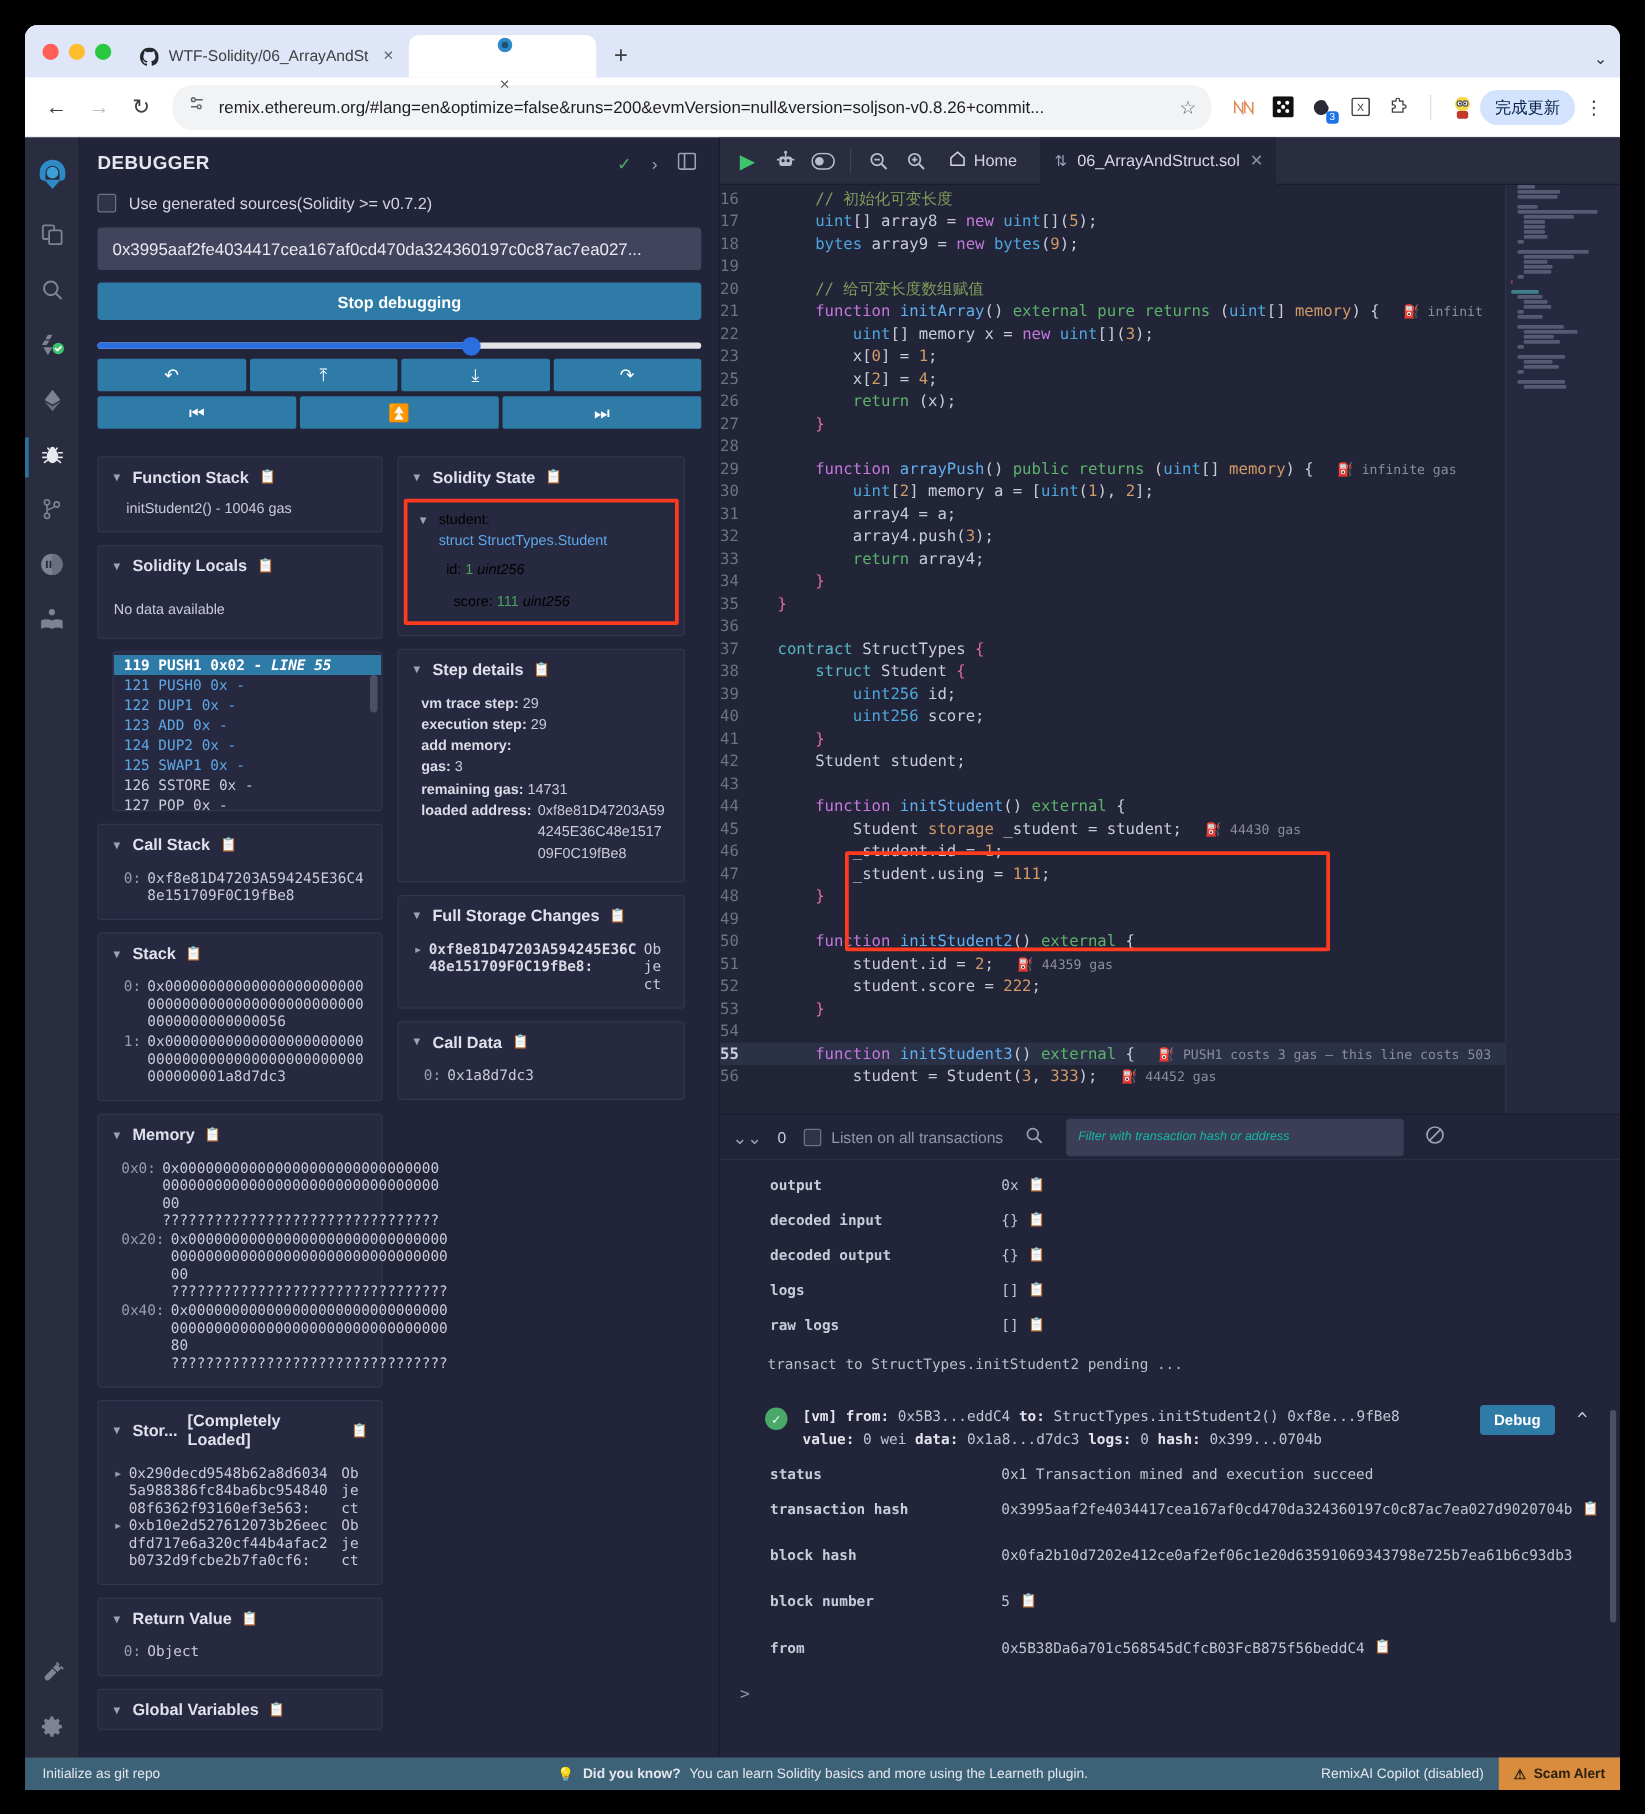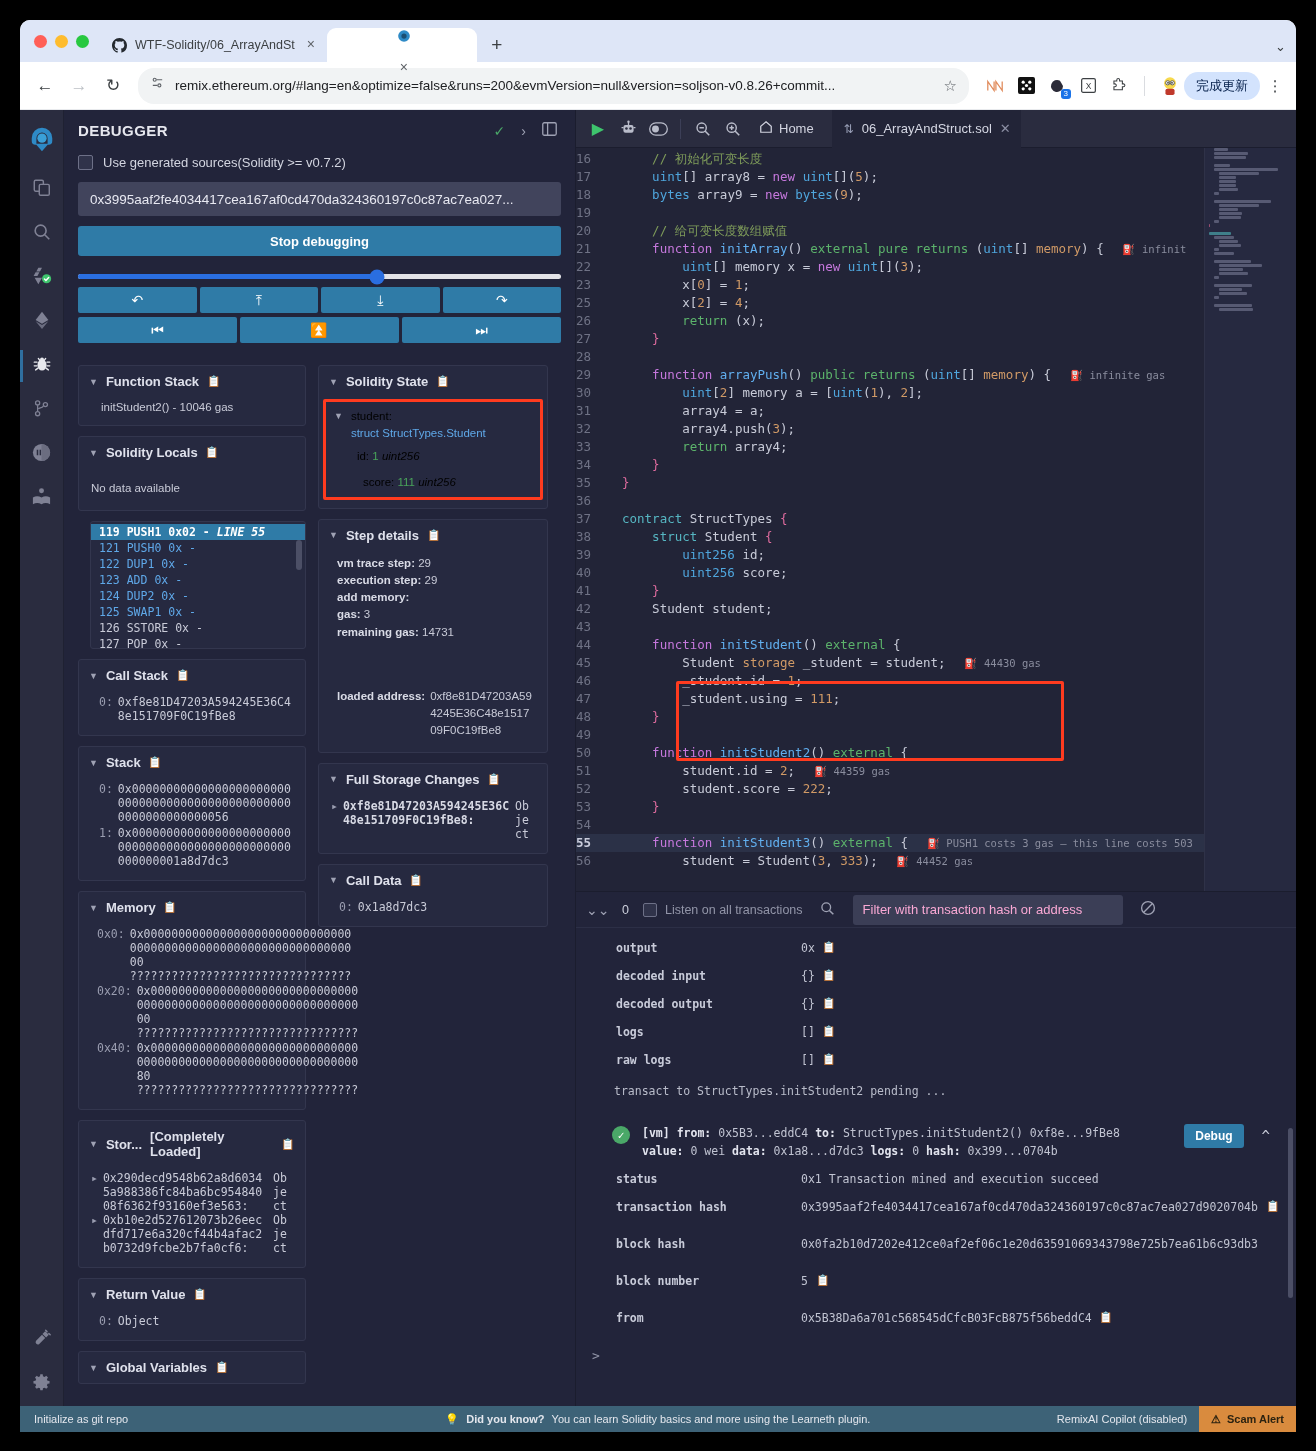--- a/index.html
+++ b/index.html
@@ -201,21 +201,21 @@
 
   
   .terminal { height: 515px; flex:0 0 515px; background:#22243a; border-top:1px solid #1b1d2e; display:flex;flex-direction:column;}
   .term-bar { height: 36px; display:flex; align-items:center; gap: 14px; padding: 0 10px; border-bottom:1px solid #2c2f46;}
   .term-ic { color:#9fa2b4; font-size:14px; width:22px;text-align:center;}
   .term-count { color:#cdd0dc; font-size:12.5px; }
   .term-chk { width:14px;height:14px;border:1px solid #6d7087;border-radius:2px;background:#30334a;}
   .term-lbl { color:#9295a8; font-size:12.5px;}
   .filter-box {
     background:#3b3e56; border-radius:3px; height:30px; flex:1; max-width: 270px;
-    display:flex; align-items:center; padding:0 10px; color:#f9a8d4; font-size:13px;
+    display:flex; align-items:center; padding:0 10px; color:#14b8a6; font-size:10px;font-style:italic;
   }
   .term-body { flex:1; overflow:hidden; position:relative; padding: 6px 0 0 0; font-family:"DejaVu Sans Mono", monospace; font-size:11.5px; color:#c1c4d2;}
   .tr { display:flex; padding: 7px 0 7px 40px; }
   .tr .k { width: 185px; flex:0 0 185px; color:#c8cbd9; font-weight:bold;}
   .tr .v { color:#c1c4d2; }
   .cpy { color:#8b8ea3; margin-left:8px; font-size:11px;}
   .term-note { padding: 10px 0 12px 38px; color:#b9bcca; }
 
   .txcard { margin: 4px 10px 0 28px; border-radius:3px; padding: 4px 0 8px 0;}
   .txhead { display:flex; align-items:flex-start; gap: 12px; padding: 6px 10px 4px 8px;}
@@ -659,21 +659,21 @@
                 <span class="caret">▼</span>
                 <span class="card-title">Step details</span>
                 <span class="copy-ic">📋</span>
               </div>
               <div class="card-bd" style="padding-left:18px;">
                 <div class="detail-row"><b>vm trace step:</b> <span>29</span></div>
                 <div class="detail-row"><b>execution step:</b> <span>29</span></div>
                 <div class="detail-row"><b>add memory:</b> <span></span></div>
                 <div class="detail-row"><b>gas:</b> <span>3</span></div>
                 <div class="detail-row"><b>remaining gas:</b> <span>14731</span></div>
-                <div class="detail-row" style="display:flex;gap:5px;margin-top:47px;">
+                <div class="detail-row" style="display:flex;gap:5px;">
                     <b style="white-space:nowrap;">loaded address:</b> 
                     <span class="wrapaddr">0xf8e81D47203A594245E36C48e151709F0C19fBe8</span>
                   </div>
               </div>
             </div>
 
             <div class="card">
               <div class="card-hd">
                 <span class="caret">▼</span>
                 <span class="card-title">Full Storage Changes</span>

